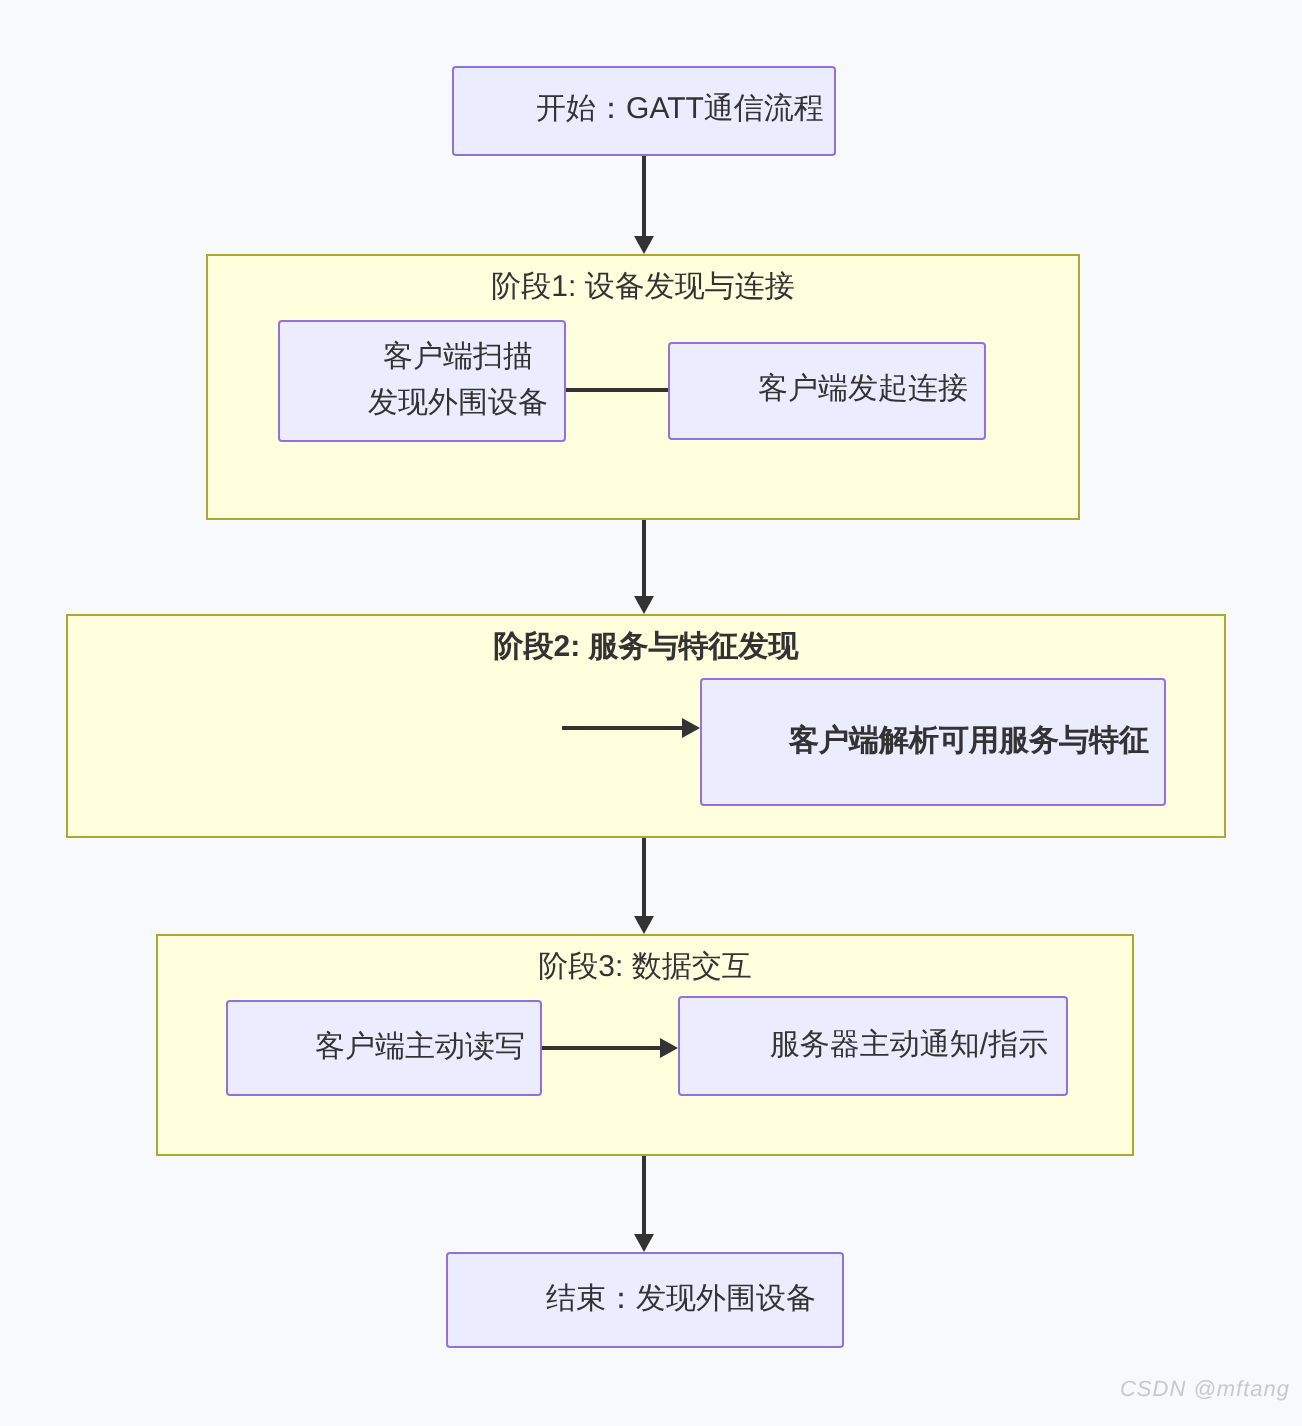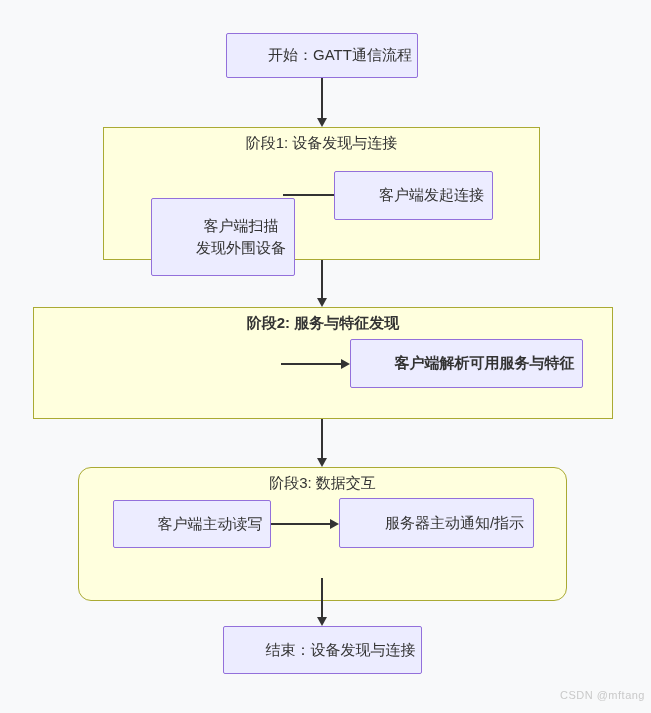--- a/index.html
+++ b/index.html
@@ -90,36 +90,37 @@
     border-bottom:5px solid transparent;
     border-left:9px solid var(--edge);
   }
   .watermark{
     position:absolute;
     top:689px;
     right:6px;
     font-size:11px;
     color:var(--watermark);
     letter-spacing:0.5px;
+    font-style:italic;
   }
 
   
   #node-start{left:226px;top:33px;width:192px;height:45px;}
   #arrow-1{left:317px;top:78px;height:49px;}
   #stage-1{left:103px;top:127px;width:437px;height:133px;}
-  #s1-box-1{left:47px;top:32px;width:144px;height:78px;margin-top:38px;}
+  #s1-box-1{left:35px;top:32px;width:144px;height:61px;}
   #s1-box-2{left:230px;top:43px;width:159px;height:49px;}
   #s1-harrow{left:179px;top:62px;width:66px;}
   #arrow-2{left:317px;top:260px;height:47px;}
   #stage-2{left:33px;top:307px;width:580px;height:112px;font-weight:bold;}
   #s2-box-1{left:32px;top:32px;width:215px;height:49px;}
-  #s2-box-2{left:316px;top:31px;width:233px;height:49px;}
+  #s2-box-2{left:316px;top:31px;width:233px;height:64px;}
   #s2-harrow{left:247px;top:51px;width:69px;}
   #arrow-3{left:317px;top:419px;height:48px;}
-  #stage-3{left:78px;top:467px;width:489px;height:134px;border-radius:13px;}
+  #stage-3{left:78px;top:467px;width:489px;height:111px;}
   #s3-box-1{left:34px;top:32px;width:158px;height:48px;}
   #s3-box-2{left:260px;top:30px;width:195px;height:50px;text-align:center;}
   #s3-harrow{left:192px;top:51px;width:68px;}
   #arrow-4{left:317px;top:578px;height:48px;}
   #node-end{left:223px;top:626px;width:199px;height:48px;}
 </style>
 </head>
 <body>
 
 <div class="canvas">
@@ -169,17 +170,17 @@
       <div class="head"></div>
     </div>
     <div class="node" id="s3-box-2">服务器主动通知/指示</div>
   </div>
 
   <div class="varrow" id="arrow-4">
     <div class="shaft"></div>
     <div class="head"></div>
   </div>
 
-  <div class="node" id="node-end">结束：设备发现与连接</div>
+  <div class="node" id="node-end">结束：发现外围设备</div>
 
   <div class="watermark">CSDN @mftang</div>
 
 </div>
 
 </body></html>

